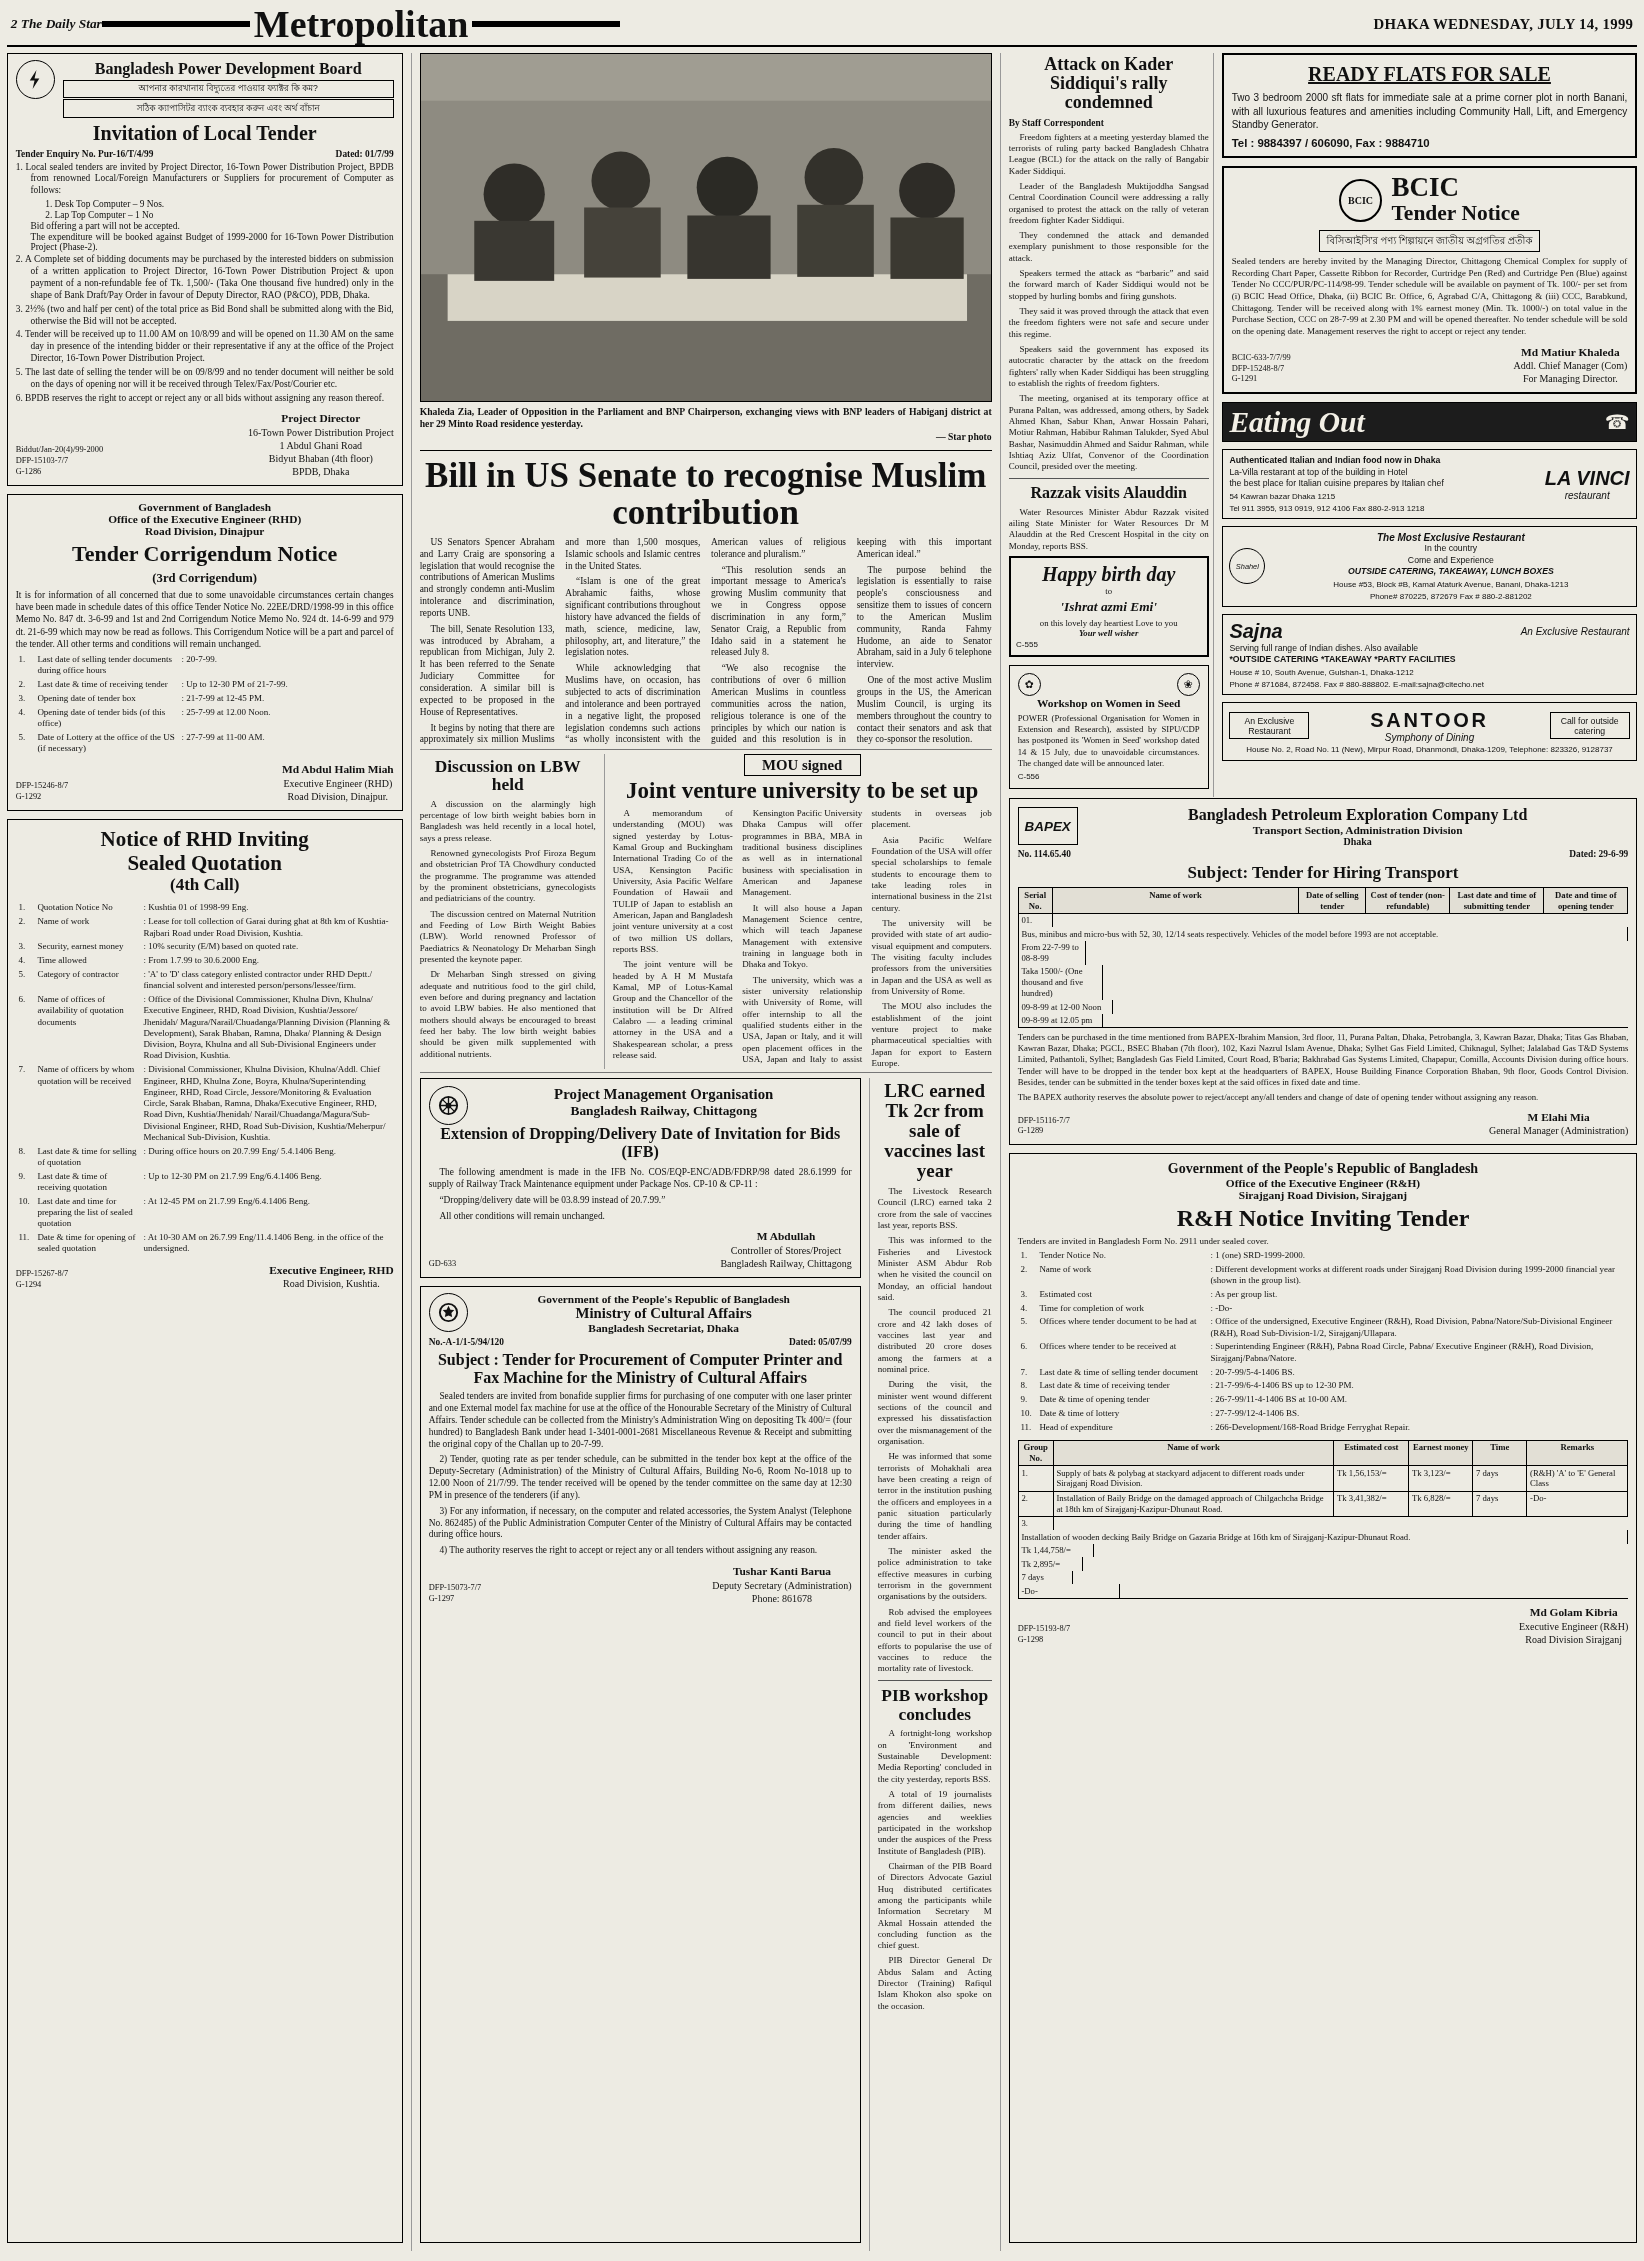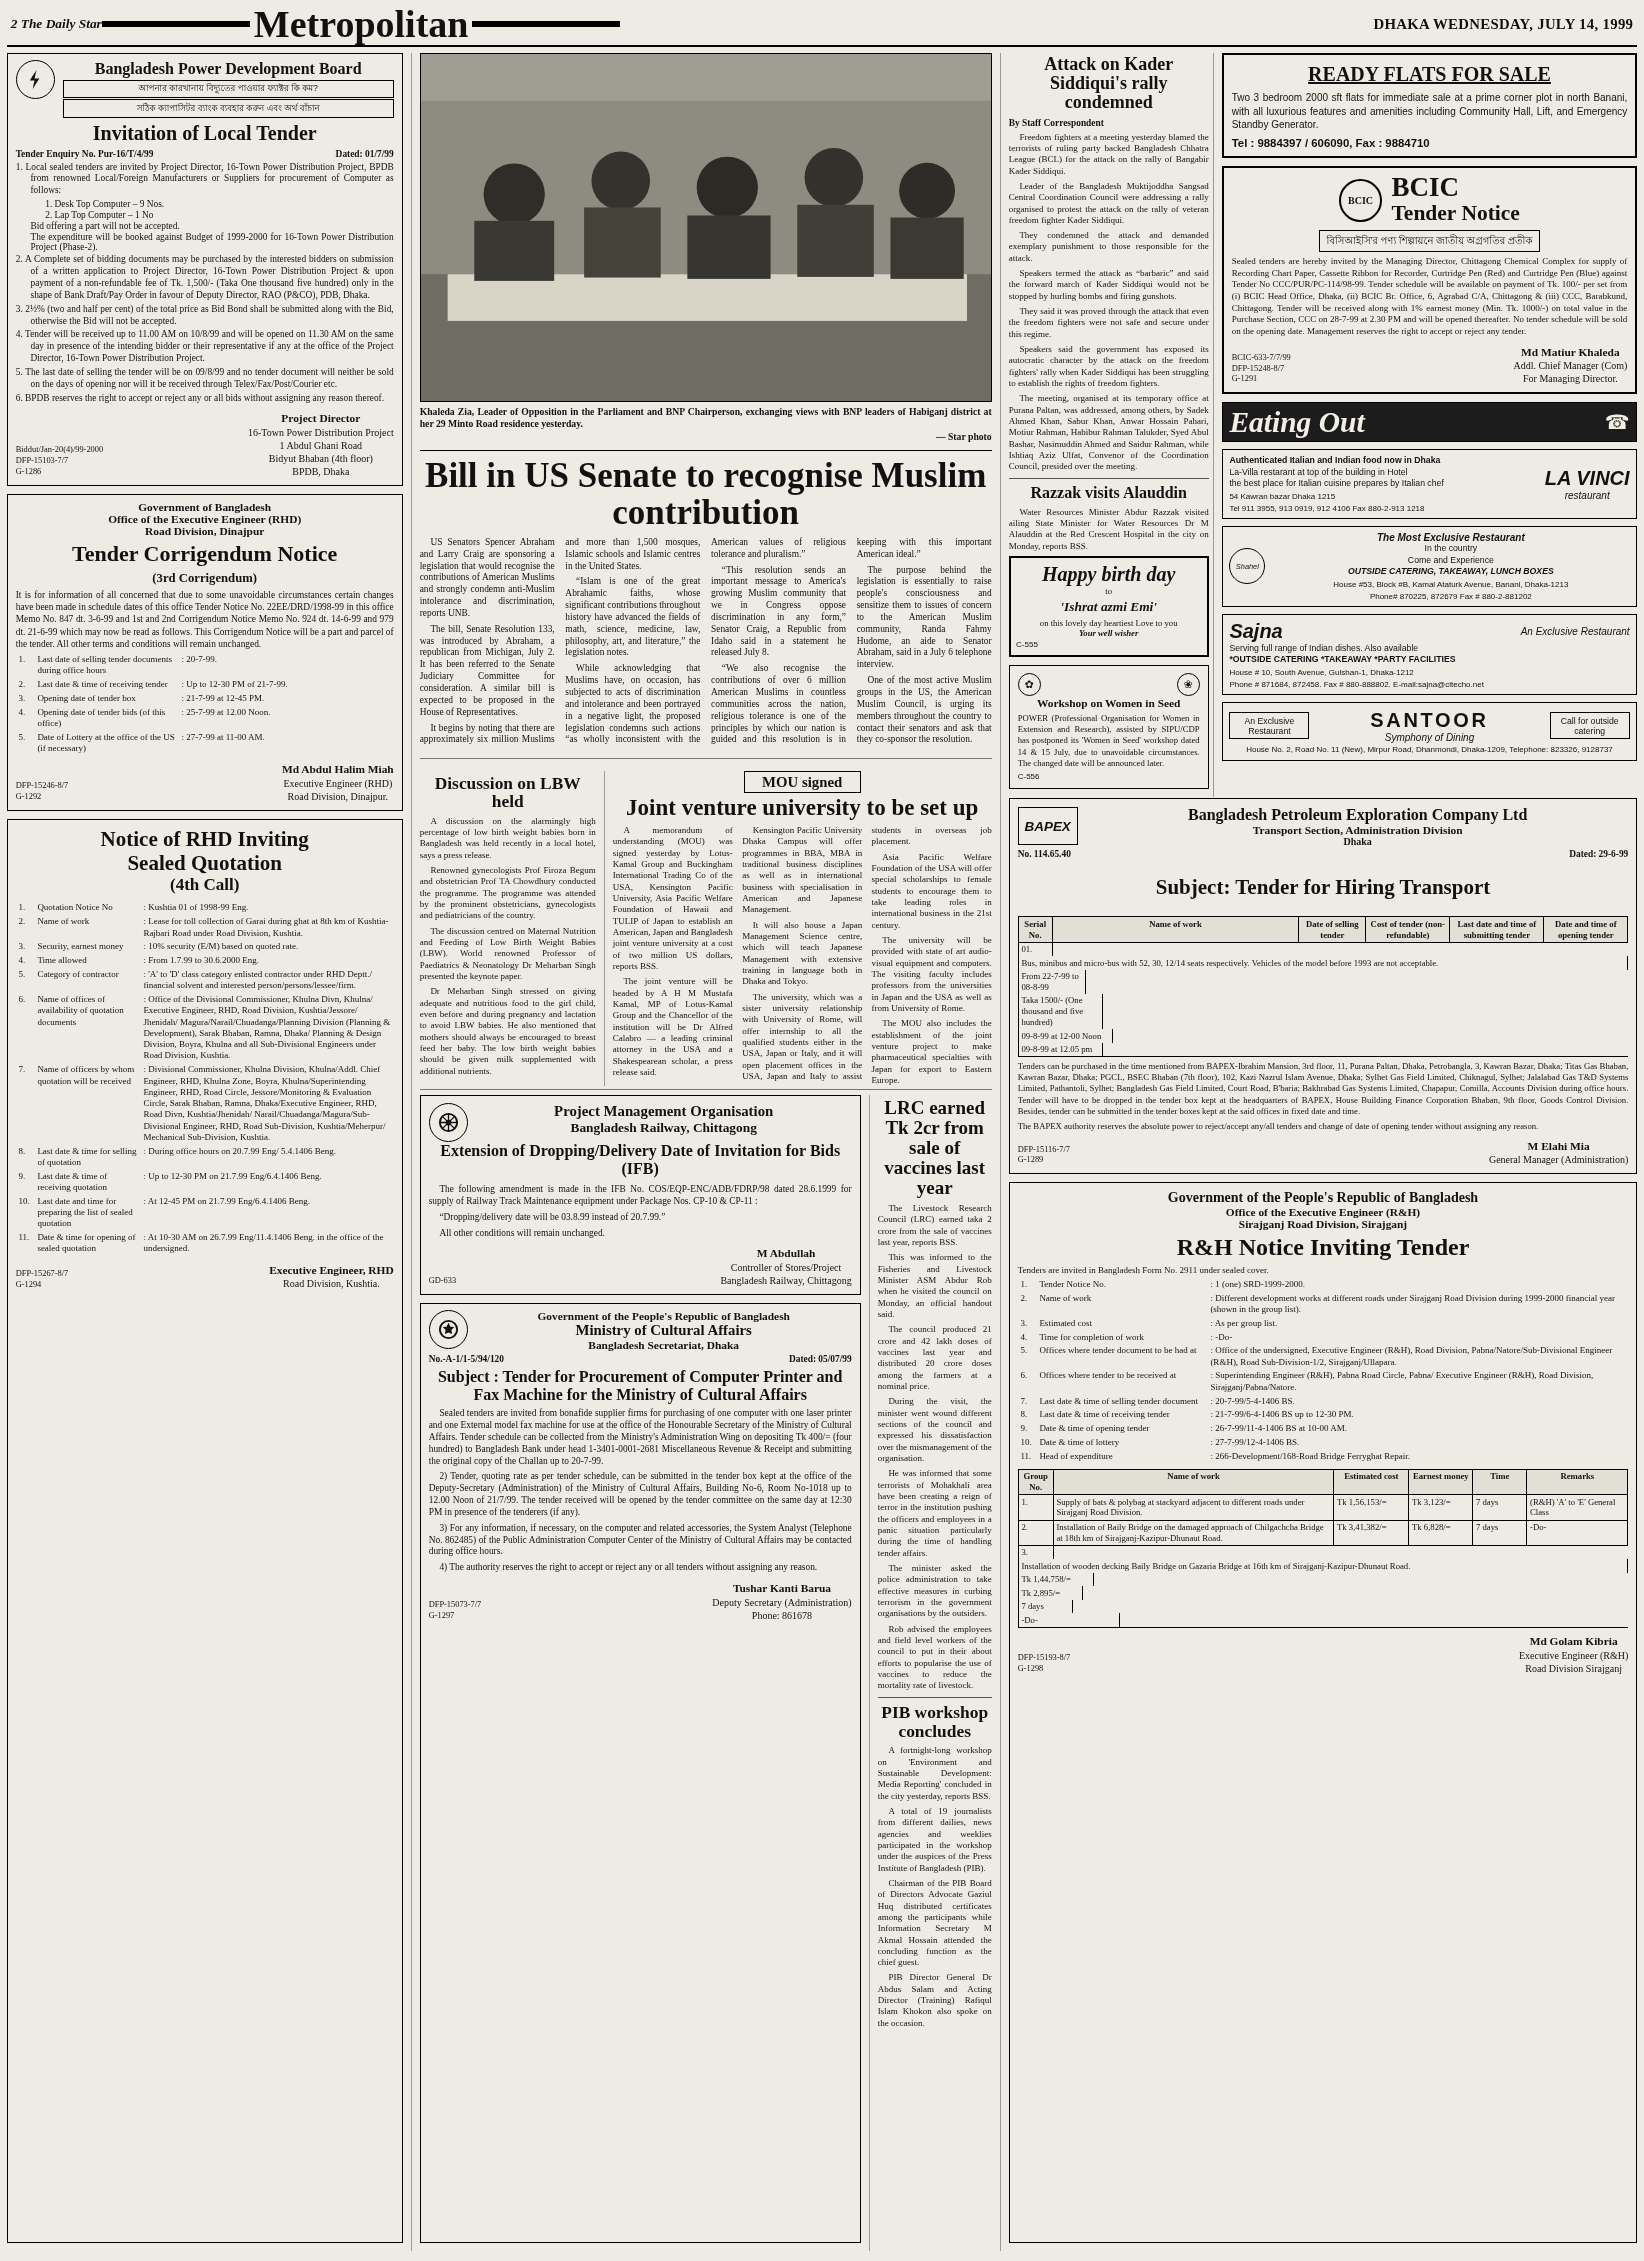--- a/index.html
+++ b/index.html
@@ -138,21 +138,21 @@
 
   
   .bapex-head { display:flex; align-items:center; gap:9.4px; }
   .bapex-logo { width:60px; height:38px; border:1.3px solid #000; display:flex; align-items:center;
                 justify-content:center; font-weight:bold; font-style:italic; font-size:13.4px;
                 font-family:"Liberation Sans",sans-serif; }
   .wide-org { flex:1; text-align:center; }
   .wide-org .l1 { font-size:16px; font-weight:bold; }
   .wide-org .l2 { font-size:11.4px; font-weight:bold; }
   .wide-org .l3 { font-size:10px; font-weight:bold; }
-  .subject { font-size:21px; font-weight:bold; text-align:center; margin:16px 0; }
+  .subject { font-size:17px; font-weight:bold; text-align:center; margin:4px 0; }
   .wide-para { font-size:8.7px; line-height:1.3; text-align:justify; margin:3.4px 0; }
   .rh-title { font-size:24px; font-weight:bold; text-align:center; margin:4px 0; }
   .gov-line { font-size:14px; font-weight:bold; text-align:center; }
   .gov-sub { font-size:11.4px; font-weight:bold; text-align:center; }
   .intro { font-size:9px; margin:2.7px 0; }
 
   .crest { width:39px; height:39px; border:1.3px solid #000; border-radius:50%; flex:none;
            display:flex; align-items:center; justify-content:center; }
   .head-flex { display:flex; gap:8px; align-items:flex-start; }
   .flex1 { flex:1; }
@@ -384,21 +384,21 @@
             <p>It begins by noting that there are approximately six million Muslims and more than 1,500 mosques, Islamic schools and Islamic centres in the United States.</p>
             <p>“Islam is one of the great Abrahamic faiths, whose significant contributions throughout history have advanced the fields of math, science, medicine, law, philosophy, art, and literature,” the legislation notes.</p>
             <p>While acknowledging that Muslims have, on occasion, has subjected to acts of discrimination and intolerance and been portrayed in a negative light, the proposed legislation condemns such actions “as wholly inconsistent with the American values of religious tolerance and pluralism.”</p>
             <p>“This resolution sends an important message to America's growing Muslim community that we in Congress oppose discrimination in any form,” Senator Craig, a Republic from Idaho said in a statement he released July 8.</p>
             <p>“We also recognise the contributions of over 6 million American Muslims in countless communities across the nation, religious tolerance is one of the principles by which our nation is guided and this resolution is in keeping with this important American ideal.”</p>
             <p>The purpose behind the legislation is essentially to raise people's consciousness and sensitize them to issues of concern to the American Muslim community, Randa Fahmy Hudome, an aide to Senator Abraham, said in a July 6 telephone interview.</p>
             <p>One of the most active Muslim groups in the US, the American Muslim Council, is urging its members throughout the country to contact their senators and ask that they co-sponsor the resolution.</p>
           </div>
       </article>
 
-      <div style="display:flex;gap:8px;border-top:0.7px solid #777;padding-top:12px;margin-top:11px">
+      <div style="display:flex;gap:8px;border-top:0.7px solid #777;padding-top:4px;margin-top:2px">
         <article style="width:185px;flex:none;border-right:0.7px solid #999;padding-right:8px">
           <h3 class="art-hl lbw-hl">Discussion on LBW held</h3>
           <div class="body-text narrow">
               <p>A discussion on the alarmingly high percentage of low birth weight babies born in Bangladesh was held recently in a local hotel, says a press release.</p>
               <p>Renowned gynecologists Prof Firoza Begum and obstetrician Prof TA Chowdhury conducted the programme. The programme was attended by the prominent obstetricians, gynecologists and pediatricians of the country.</p>
               <p>The discussion centred on Maternal Nutrition and Feeding of Low Birth Weight Babies (LBW). World renowned Professor of Paediatrics &amp; Neonatology Dr Meharban Singh presented the keynote paper.</p>
               <p>Dr Meharban Singh stressed on giving adequate and nutritious food to the girl child, even before and during pregnancy and lactation to avoid LBW babies. He also mentioned that mothers should always be encouraged to breast feed her baby. The low birth weight babies should be given milk supplemented with additional nutrients.</p>
             </div>
         </article>
         <article class="flex1">

